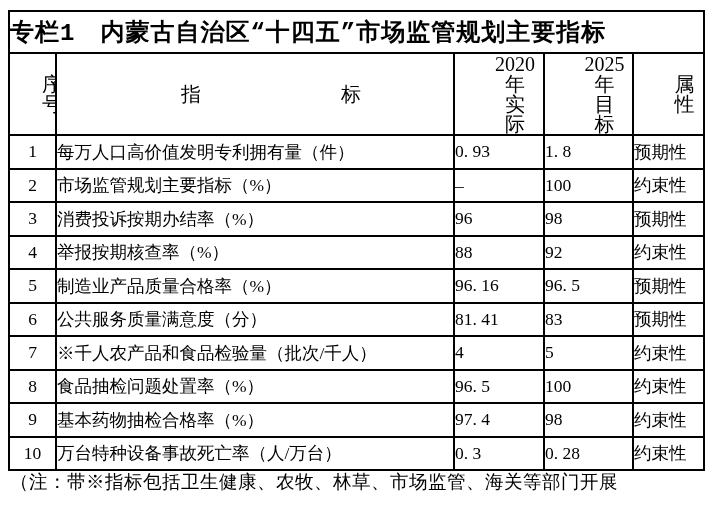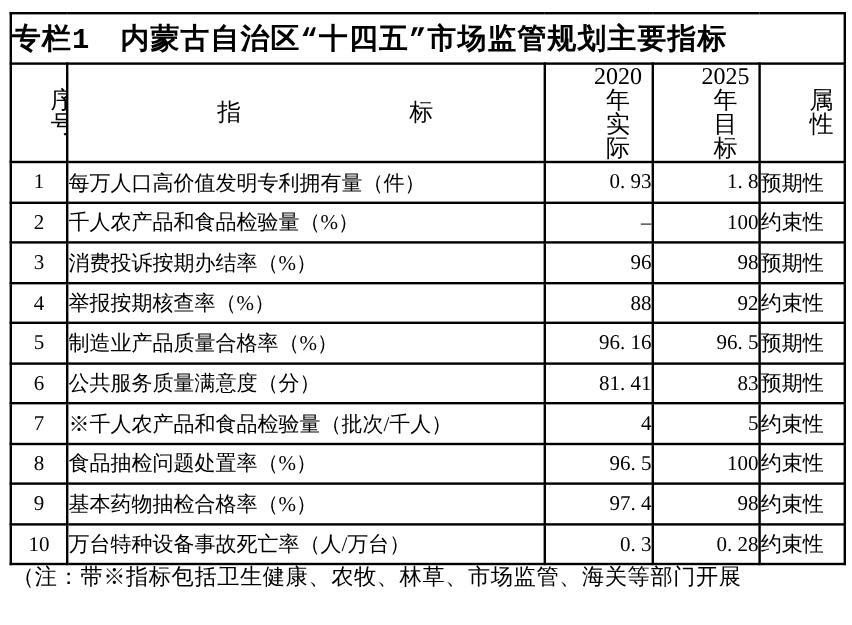--- a/index.html
+++ b/index.html
@@ -43,21 +43,21 @@
     font-size: 20px;
     line-height: 20px;
     padding-left: 32px;
   }
   tr.data-row td {
     height: 31.5px;
     font-size: 17.5px;
   }
   td.c-no   { text-align: center; }
   td.c-ind  { text-align: left; padding-left: 6px; margin-top: 44px; }
-  td.c-val  { text-align: right; }
+  td.c-val  { text-align: left; }
   td.c-attr { }
   .note {
     position: absolute;
     left: 10px;
     top: 469px;
     font-size: 18.5px;
     line-height: 26px;
     letter-spacing: 0.5px;
   }
   .note-line2 {
@@ -94,21 +94,21 @@
     </tr>
   <tr class="data-row">
     <td class="c-no">1</td>
     <td class="c-ind">每万人口高价值发明专利拥有量（件）</td>
     <td class="c-val">0. 93</td>
     <td class="c-val">1. 8</td>
     <td class="c-attr">预期性</td>
   </tr>
       <tr class="data-row">
     <td class="c-no">2</td>
-    <td class="c-ind">千人农产品和食品检验量（%）</td>
+    <td class="c-ind">市场监管规划主要指标（%）</td>
     <td class="c-val">–</td>
     <td class="c-val">100</td>
     <td class="c-attr">约束性</td>
   </tr>
       <tr class="data-row">
     <td class="c-no">3</td>
     <td class="c-ind">消费投诉按期办结率（%）</td>
     <td class="c-val">96</td>
     <td class="c-val">98</td>
     <td class="c-attr">预期性</td>

